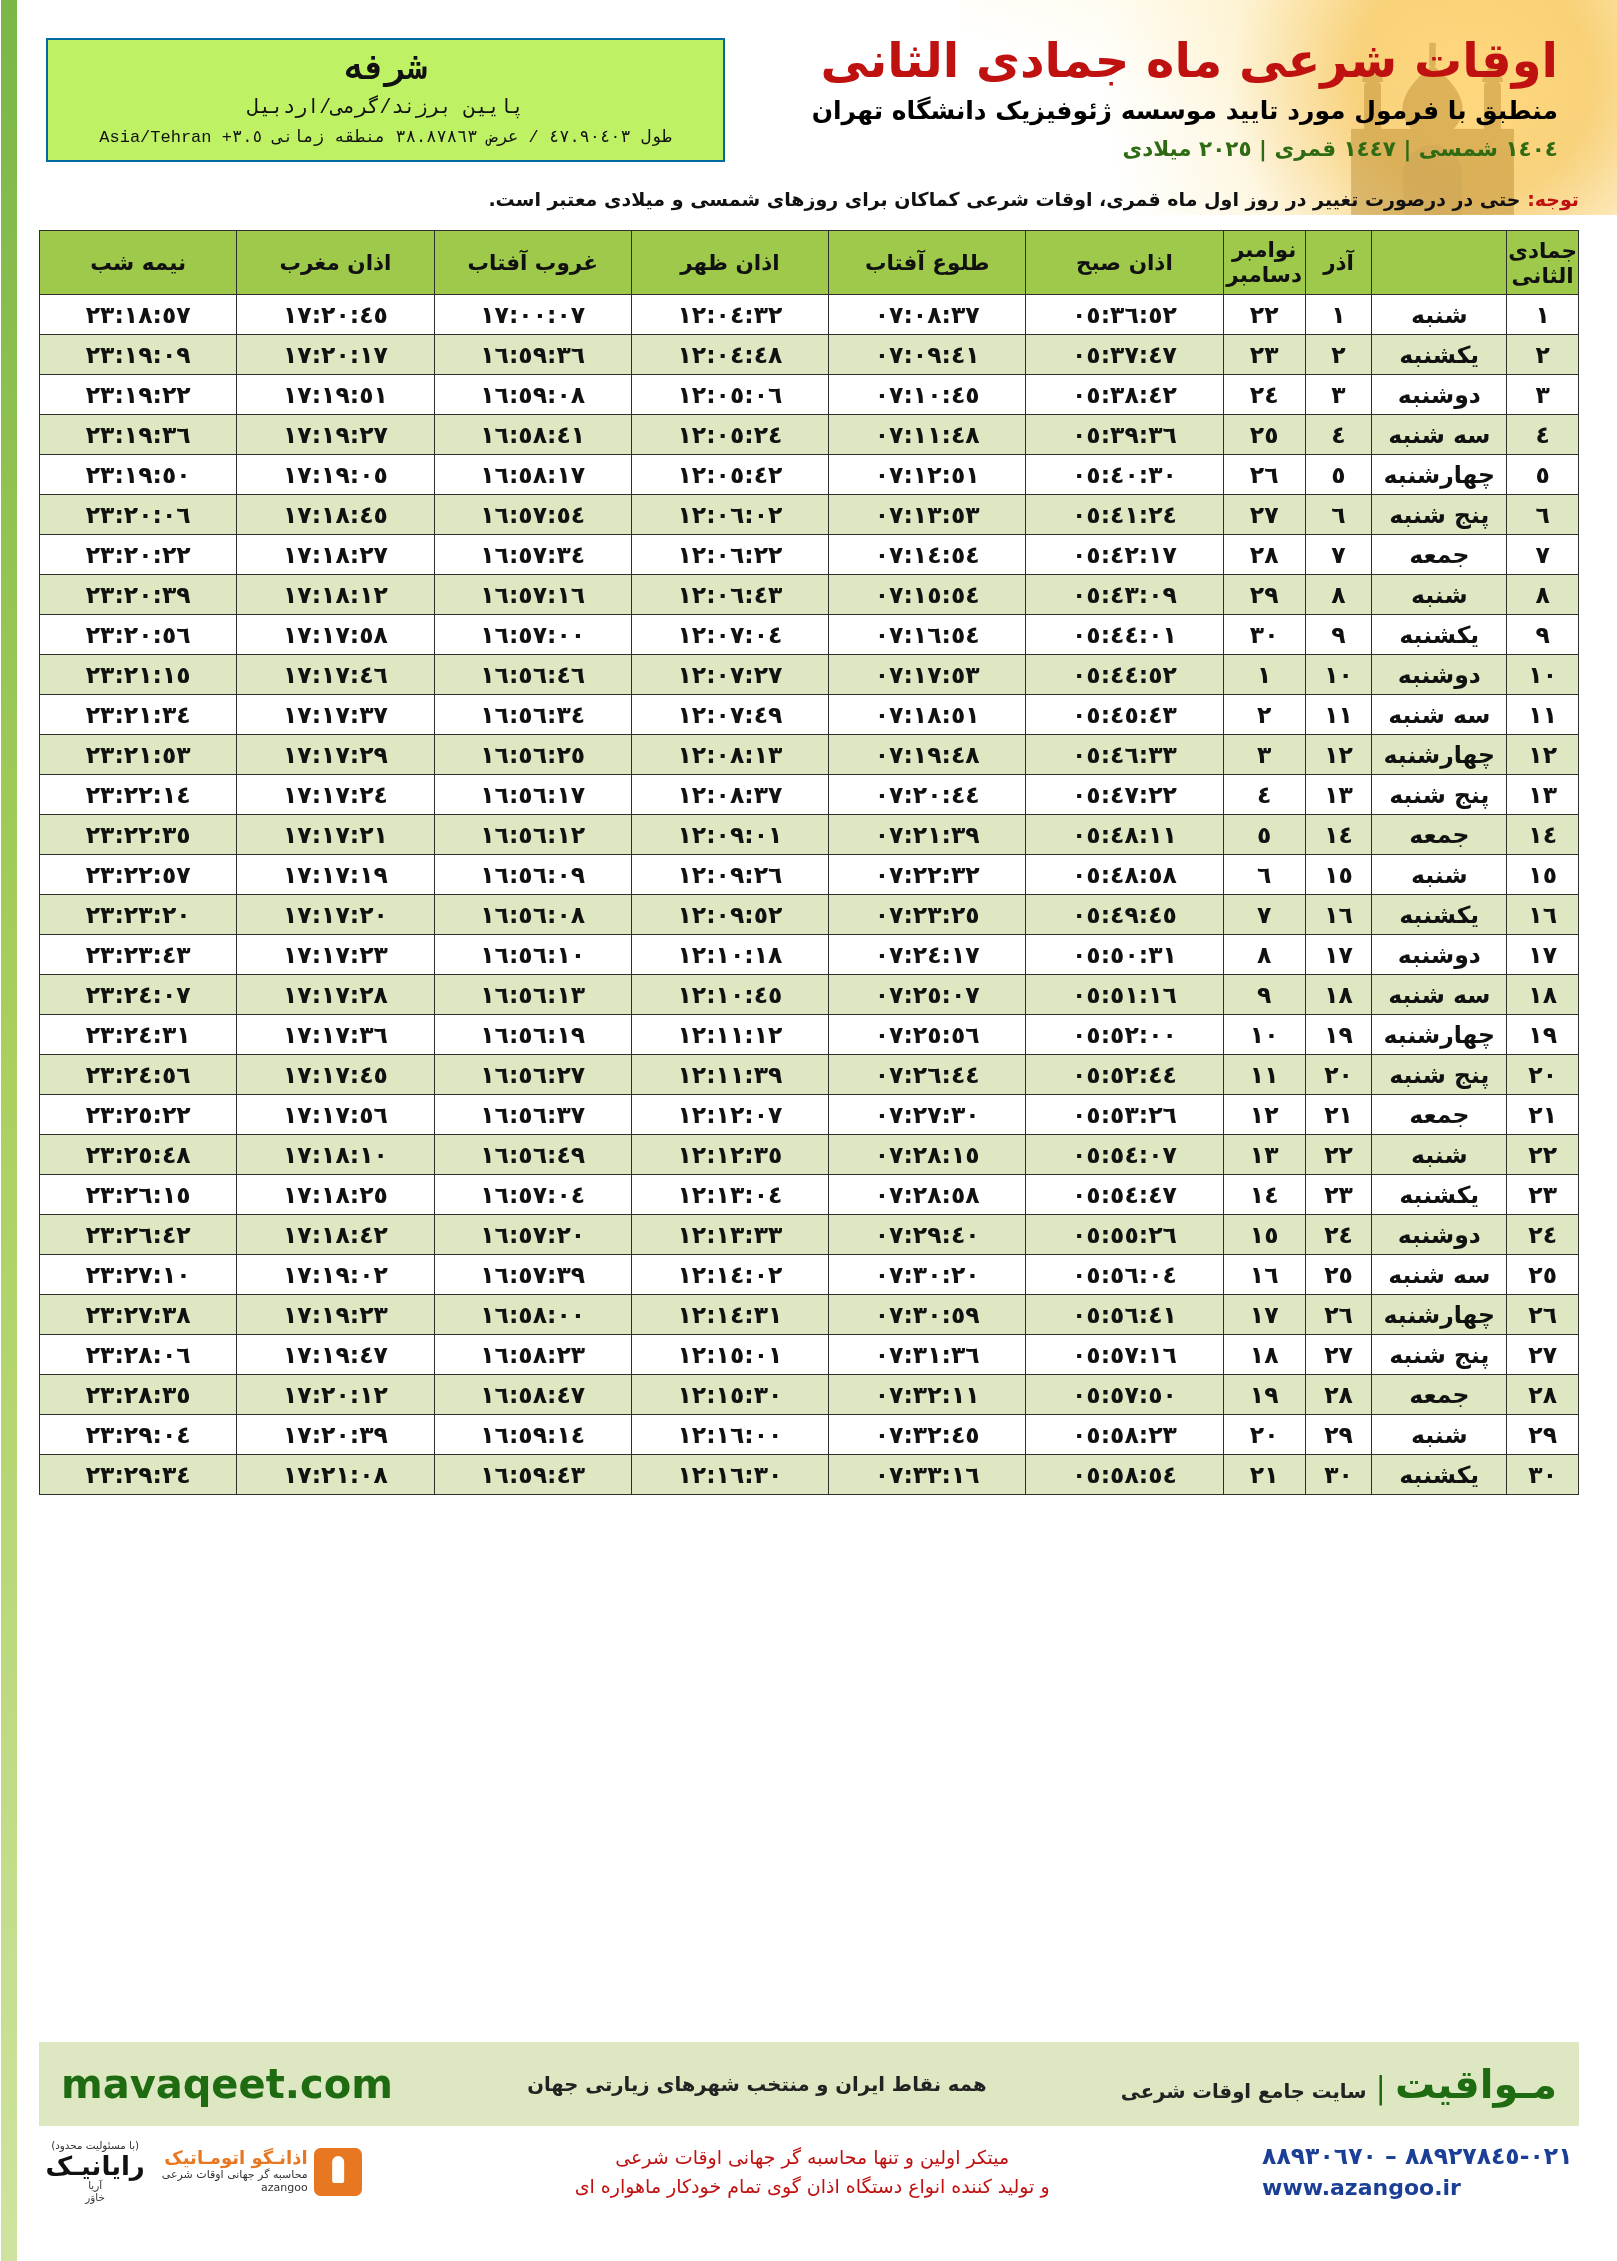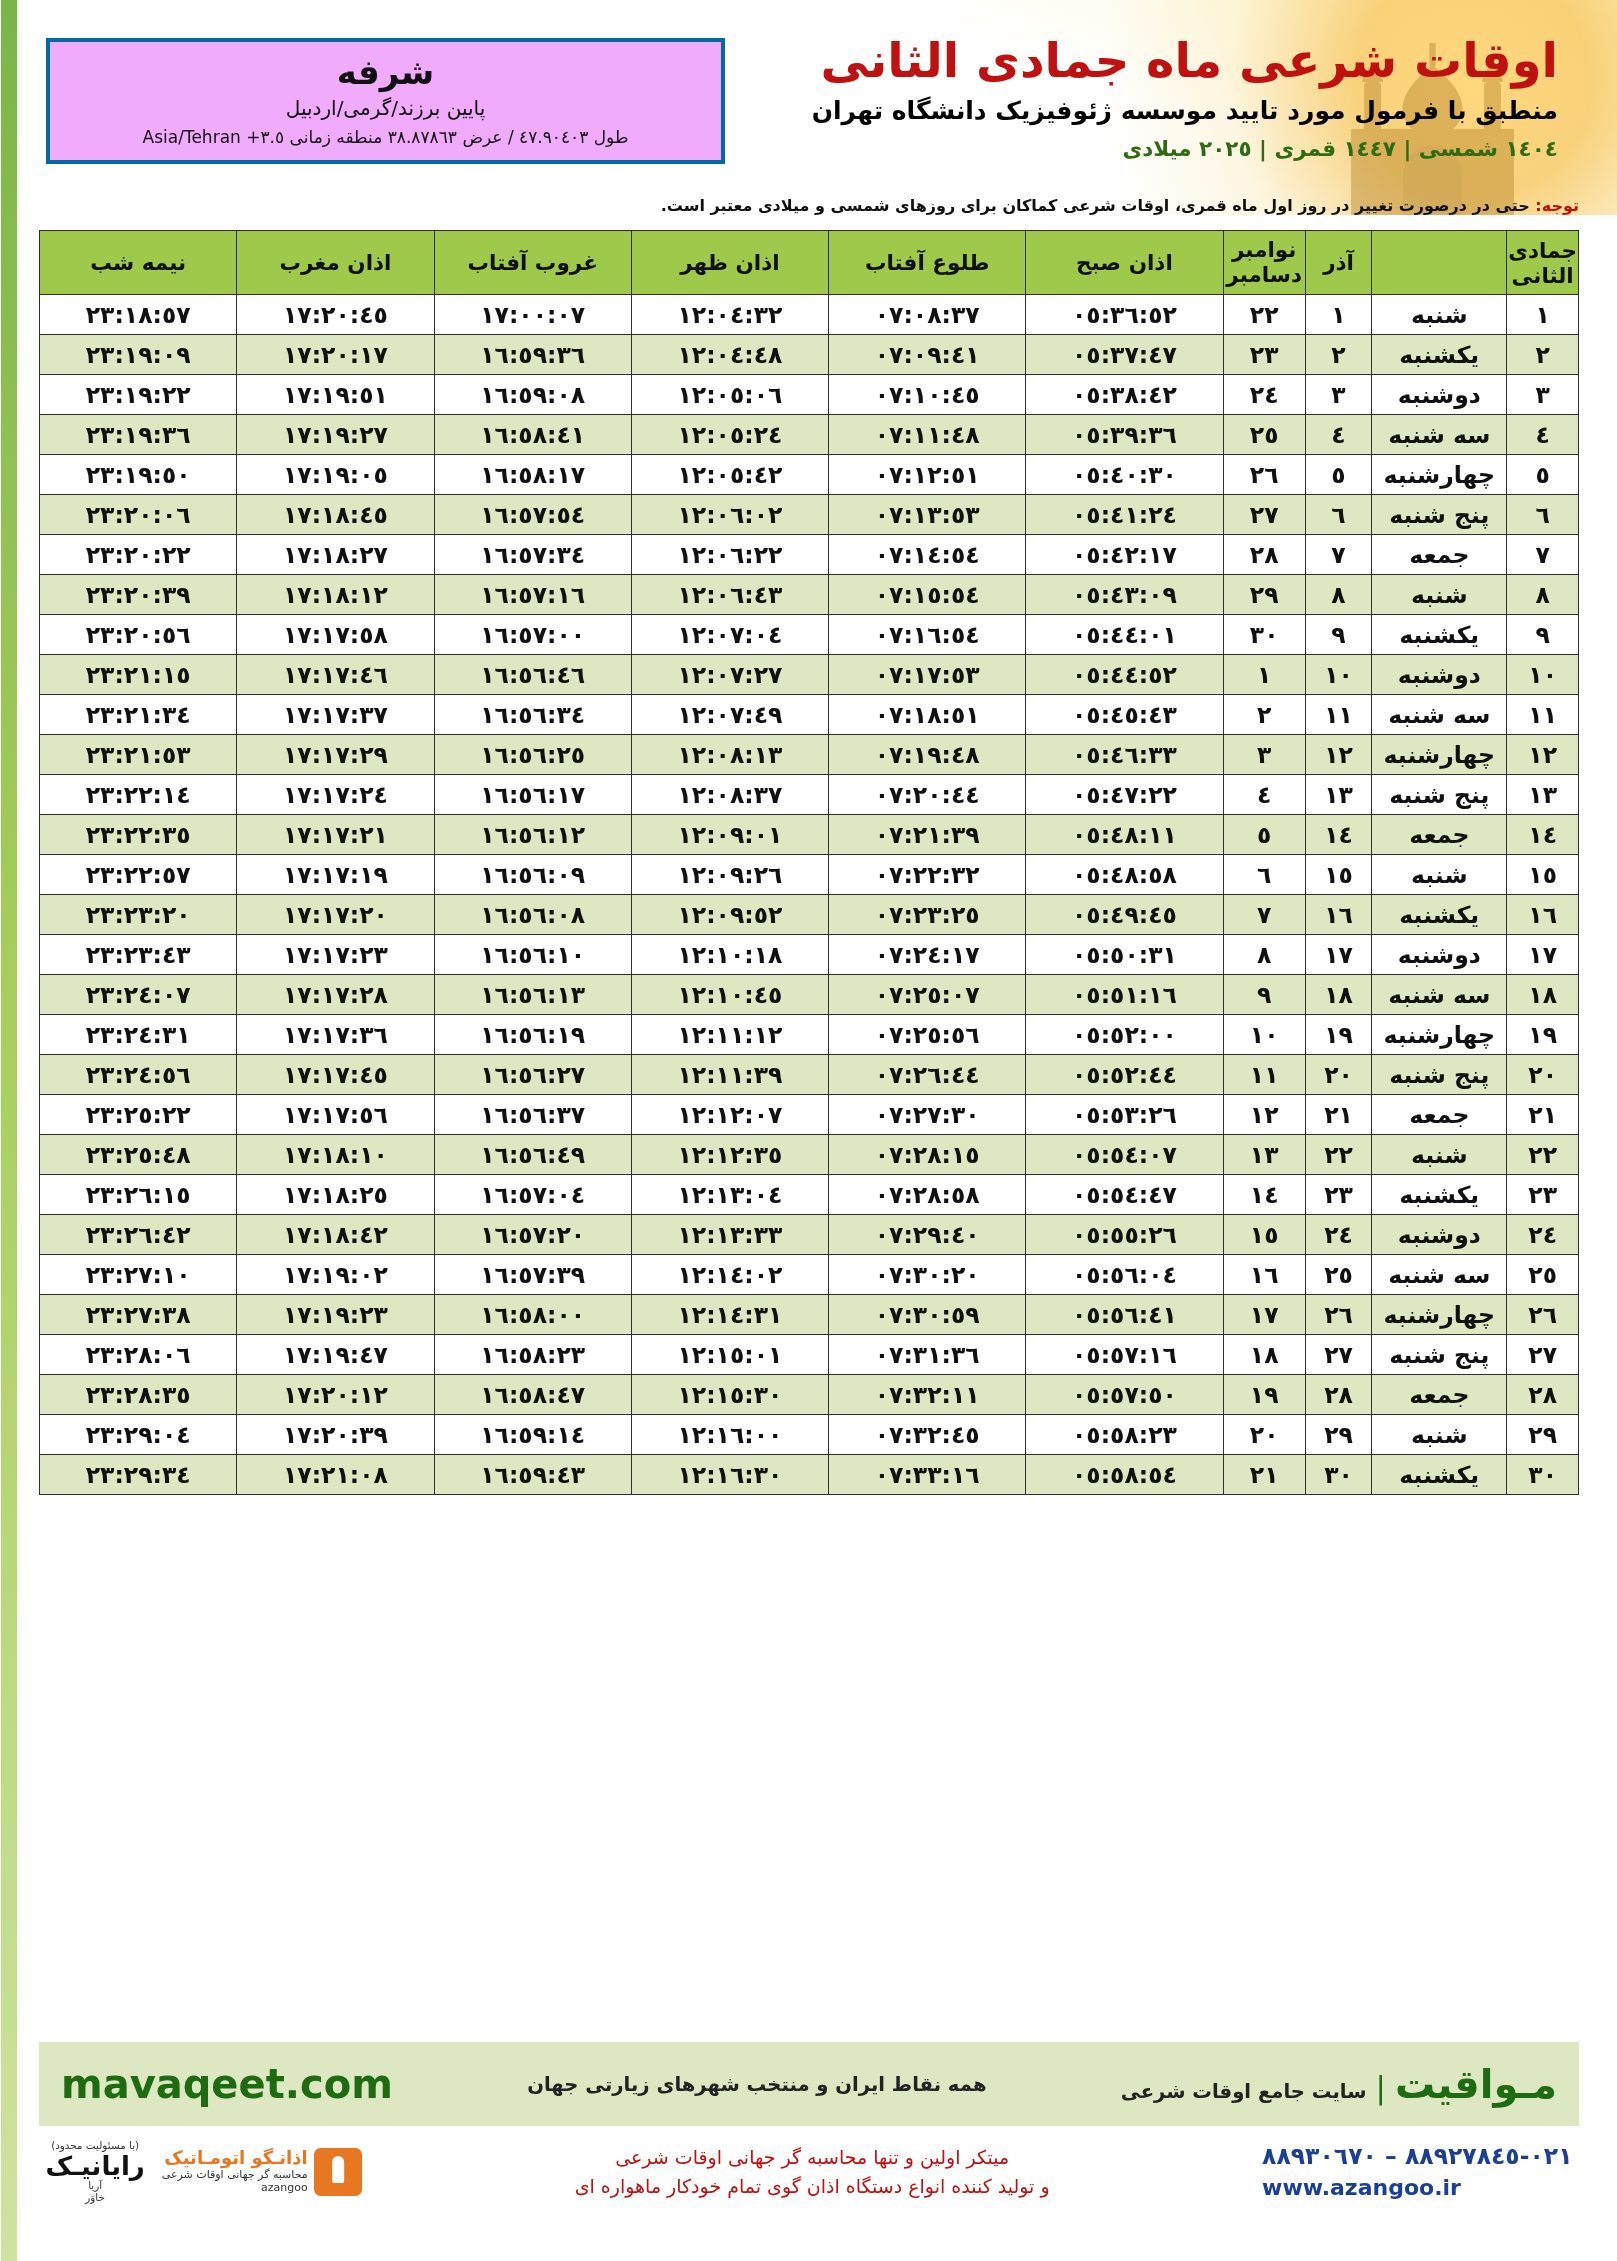--- a/index.html
+++ b/index.html
@@ -87,24 +87,25 @@
   }
 
   .header-city {
     position: relative;
     z-index: 2;
     width: 679px;
     padding: 38px 0 0 46px;
     direction: rtl;
   }
   .city-box {
-    border: 4px solid #0369a1;
-    background: #f0abfc;
+    border: 2px solid #0369a1;
+    background: #bef264;
     padding: 11.7px 6.5px 13px 6.5px;
     text-align: center;
+    font-family: Liberation Mono, monospace;
   }
   .city-name {
     font-size: 34px;
     font-weight: bold;
     color: #111;
     line-height: 1.1;
   }
   .city-region {
     margin-top: 5px;
     font-size: 20px;
@@ -112,25 +113,25 @@
   }
   .city-coords {
     margin-top: 6.5px;
     font-size: 17px;
     color: #111;
     direction: rtl;
   }
 
   .notice {
     position: absolute;
-    top: 196px;
+    top: 188px;
     right: 39px;
     left: 39px;
     text-align: right;
-    font-size: 16px;
+    font-size: 19px;
     font-weight: bold;
     color: #111;
     direction: rtl;
     z-index: 3;
   }
   .notice b.red { color: #c01111; }
 
   
   .table-wrap {
     position: absolute;

